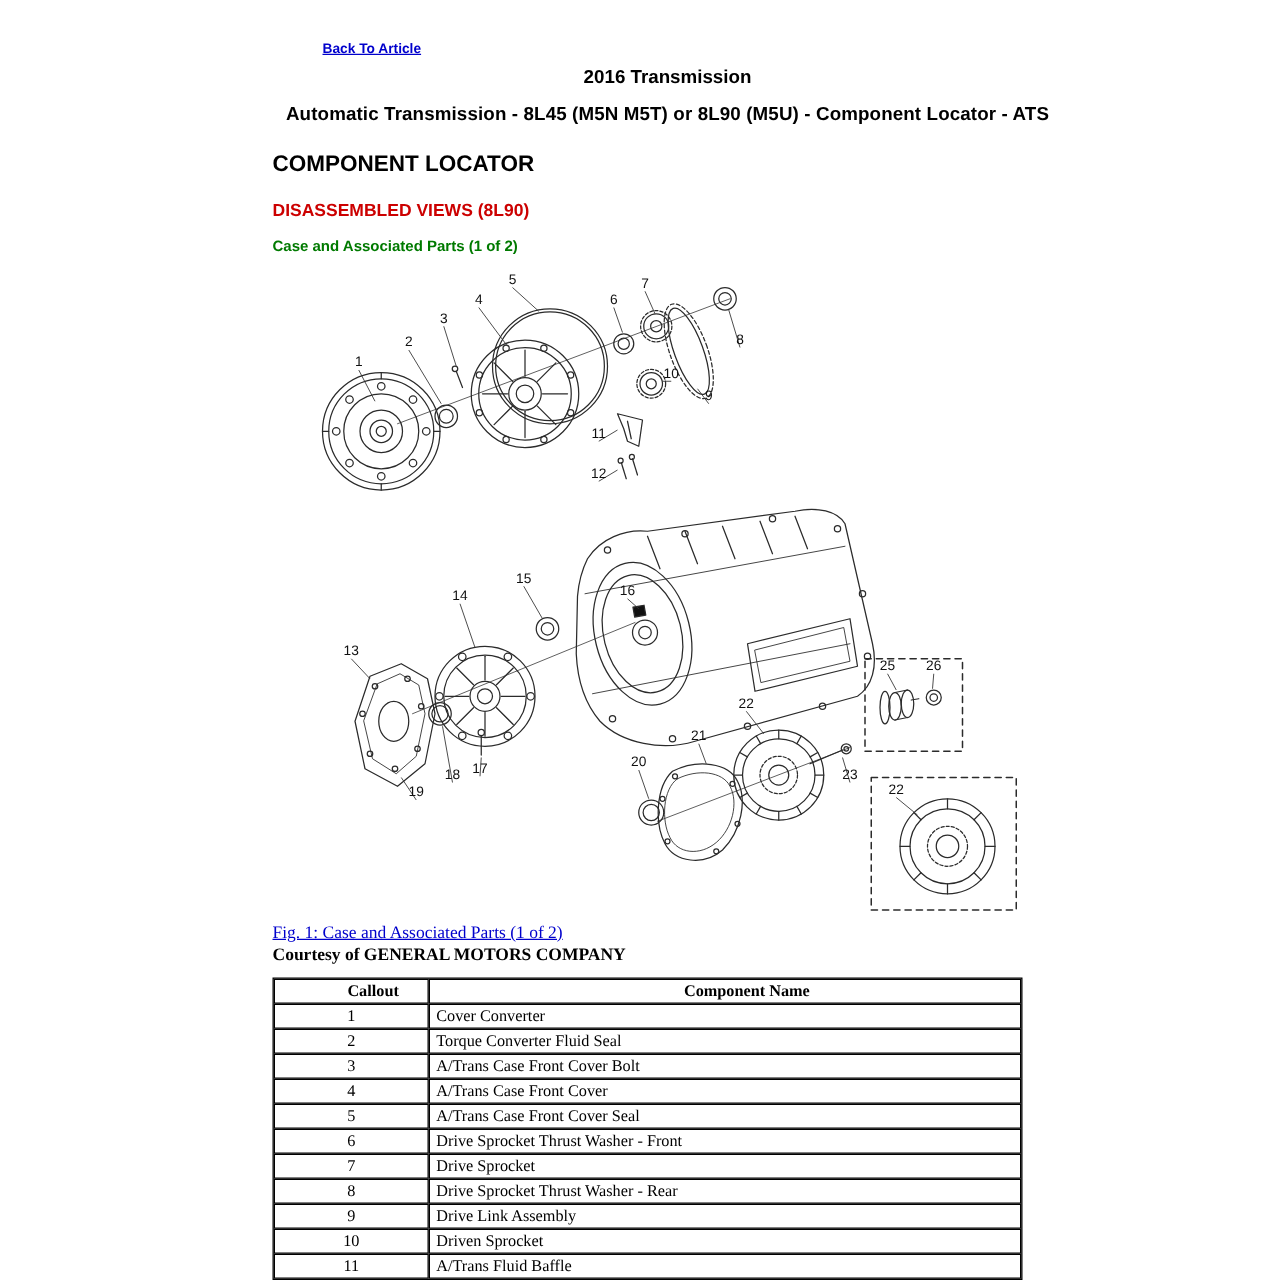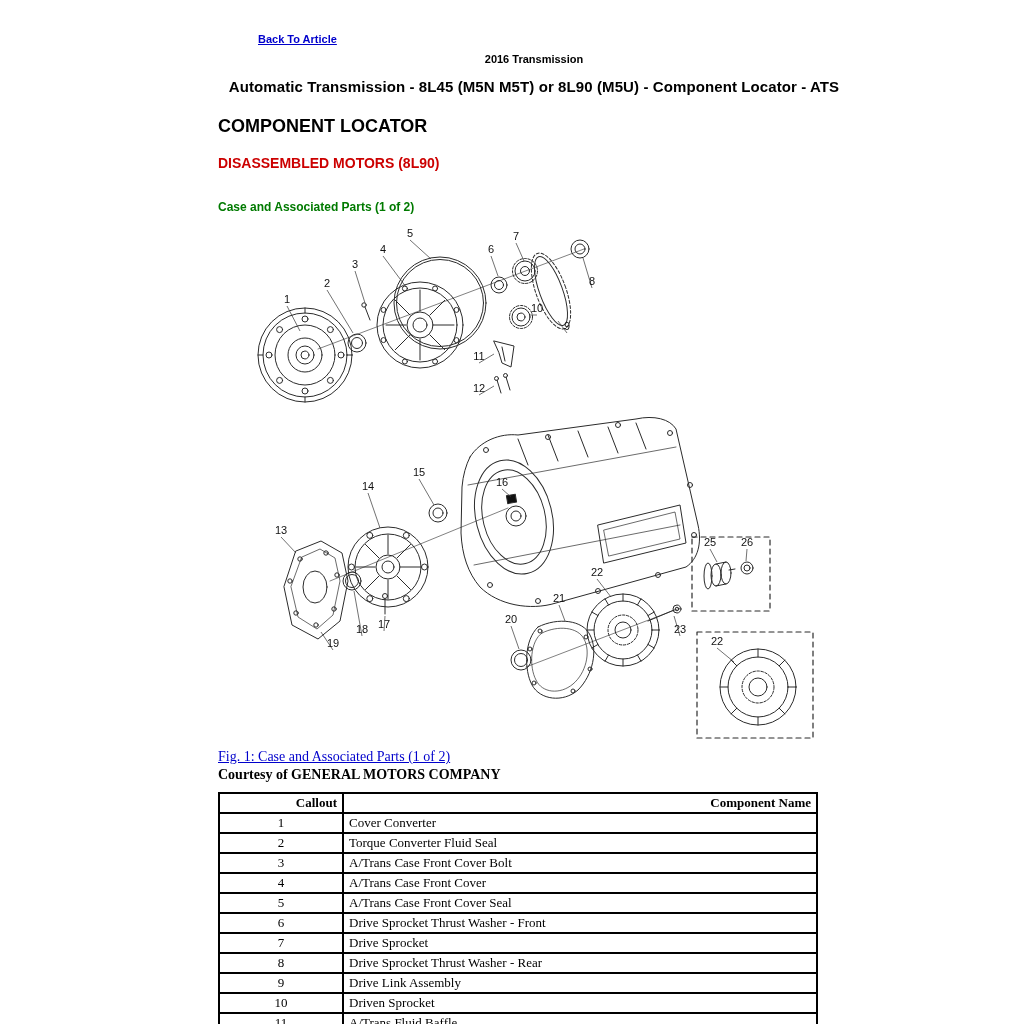--- a/index.html
+++ b/index.html
@@ -1,51 +1,51 @@
 <!DOCTYPE html>
 <html><head>
 <meta charset="utf-8">
 <style>
   * { margin:0; padding:0; box-sizing:border-box; }
   html,body { width:1024px; height:1024px; background:#ffffff; overflow:hidden; }
   body { font-family:"Liberation Sans", sans-serif; color:#000; }
   .content { position:absolute; left:218px; top:0; width:632px; }
 
   .back-link { margin-top:33px; font-size:11px; font-weight:bold; color:#0000cc; text-decoration:underline; display:inline-block; cursor:pointer;padding-left:40px; }
-  .doc-title { margin-top:6px; text-align:center; font-size:11px; font-weight:bold; }
+  .doc-title { margin-top:6px; text-align:center; font-size:15px; font-weight:bold; }
   .doc-subtitle { margin-top:13px; text-align:center; font-size:15px; font-weight:bold; letter-spacing:0.1px; }
   .h-blue { margin-top:21px; font-size:18px; font-weight:bold; color:#000000; }
   .h-red { margin-top:18px; font-size:14px; font-weight:bold; color:#cc0000; }
-  .h-green { margin-top:29px; font-size:12px; font-weight:bold; color:#007a00; }
+  .h-green { margin-top:14px; font-size:12px; font-weight:bold; color:#007a00; }
 
   #diagram { display:block; margin-top:11px; }
   .callout-num { font:11px "Liberation Sans", sans-serif; fill:#111; }
 
   .fig-caption { margin-top:4px; font-family:"Liberation Serif", serif; font-size:14px; font-weight:normal; color:#0000cc; text-decoration:underline; cursor:pointer; display:inline-block; }
   .courtesy { margin-top:2px; font-family:"Liberation Serif", serif; font-size:14px; font-weight:bold; color:#000; }
 
   table.parts { margin-top:9px; width:600px; border-collapse:separate; border-spacing:0; border:1px solid #000; font-family:"Liberation Serif", serif; font-size:13px; }
   table.parts th, table.parts td { border:1px solid #000; padding:1px 5px; height:18px; }
-  table.parts th { font-weight:bold; text-align:right;padding-left:40px; }
+  table.parts th { font-weight:bold; text-align:center;padding-left:40px; }
   .callout-col { width:124px; }
   td.callout-cell { text-align:center; }
   td.name-cell { text-align:left; padding-left:6px; }
 </style>
 </head>
 <body>
 
 <div class="content">
 
   <a class="back-link">Back To Article</a>
 
   <div class="doc-title">2016 Transmission</div>
   <div class="doc-subtitle">Automatic Transmission - 8L45 (M5N M5T) or 8L90 (M5U) - Component Locator - ATS</div>
 
   <div class="h-blue">COMPONENT LOCATOR</div>
-  <div class="h-red">DISASSEMBLED MOTORS (8L90)</div>
+  <div class="h-red">DISASSEMBLED VIEWS (8L90)</div>
   <div class="h-green">Case and Associated Parts (1 of 2)</div>
 
   <svg id="diagram" width="632" height="520" viewBox="0 0 632 520">
     <g stroke="#2b2b2b" fill="none" stroke-width="1" stroke-linejoin="round" stroke-linecap="round">
 
       <line x1="100" y1="124" x2="366" y2="24" stroke-width="0.6"></line>
       <line x1="112" y1="356" x2="290" y2="283" stroke-width="0.6"></line>
       <line x1="308" y1="442" x2="462" y2="383" stroke-width="0.6"></line>
 
       <g>

